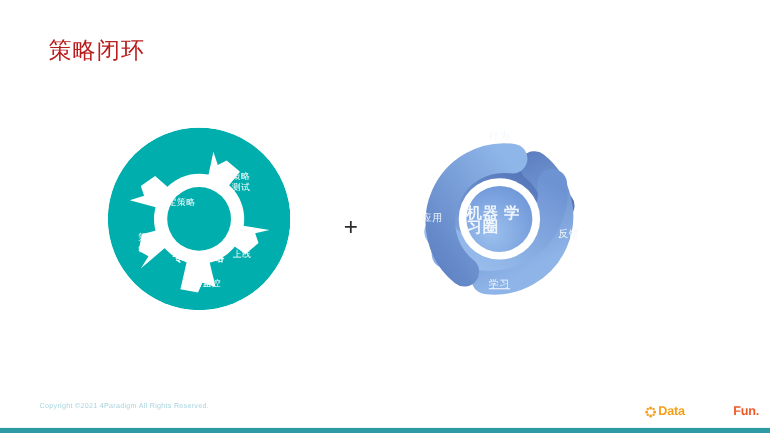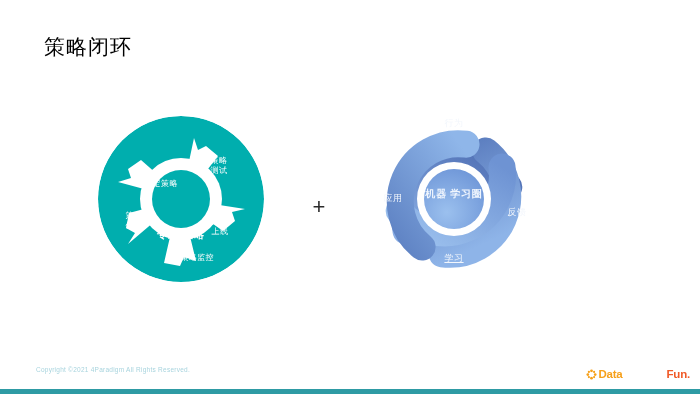--- a/index.html
+++ b/index.html
@@ -15,21 +15,21 @@
     position: absolute; inset: 0;
     background: #ffffff;
   }
 
   
   #slide-title {
     position: absolute;
     left: 44px; top: 33px;
     font-size: 21px;
     line-height: 28px;
-    color: #000000;
+    color: #b91c1c;
     letter-spacing: 1px;
     white-space: nowrap;
   }
 
   
   #plus-sign {
     position: absolute;
     left: 309px; top: 197px;
     width: 20px; height: 20px;
     font-size: 22px;
@@ -55,21 +55,21 @@
     font-size: 8px;
     line-height: 10px;
     text-align: center;
     white-space: pre-line;
     letter-spacing: .4px;
     pointer-events: none;
   }
   #label-make     { left: 33px;  top: 24px;  width: 60px; margin-top: 39px; }
   #label-test     { left: 104px; top: 40px;  width: 34px; }
   #label-launch   { left: 105px; top: 101px; width: 34px; }
-  #label-monitor  { left: 56px;  top: 137px; width: 60px; text-align: right; }
+  #label-monitor  { left: 56px;  top: 137px; width: 60px; }
   #label-optimize { left: 19px;  top: 95px;  width: 34px; }
 
   #expert-center-text {
     position: absolute;
     left: 58px; top: 68px;
     width: 50px;
     text-align: center;
     color: #ffffff;
     font-size: 10px;
     line-height: 12.5px;
@@ -91,28 +91,26 @@
   }
   #label-behavior { left: 58px;  top: 2px;  width: 50px; text-align: center; }
   #label-feedback { left: 128px; top: 91px;  width: 36px; }
   #label-learning { left: 58px;  top: 137px; width: 50px; text-decoration: underline; }
   #label-apply    { left: 4px;   top: 77px;  width: 36px; }
 
   #ml-center-text {
     position: absolute;
     left: 53px; top: 71px;
     width: 60px;
-    text-align: center;
     color: #eff5fd;
-    font-size: 10px;
+    font-size: 14px;
     line-height: 13px;
     font-weight: 600;
     letter-spacing: .8px;
     pointer-events: none;
-    font-family: Liberation Serif, serif;
   }
 
   
   #footer-copyright {
     position: absolute;
     left: 36px; bottom: 21px;
     font-size: 6.5px;
     letter-spacing: .25px;
     color: #a8d4de;
     white-space: nowrap;

